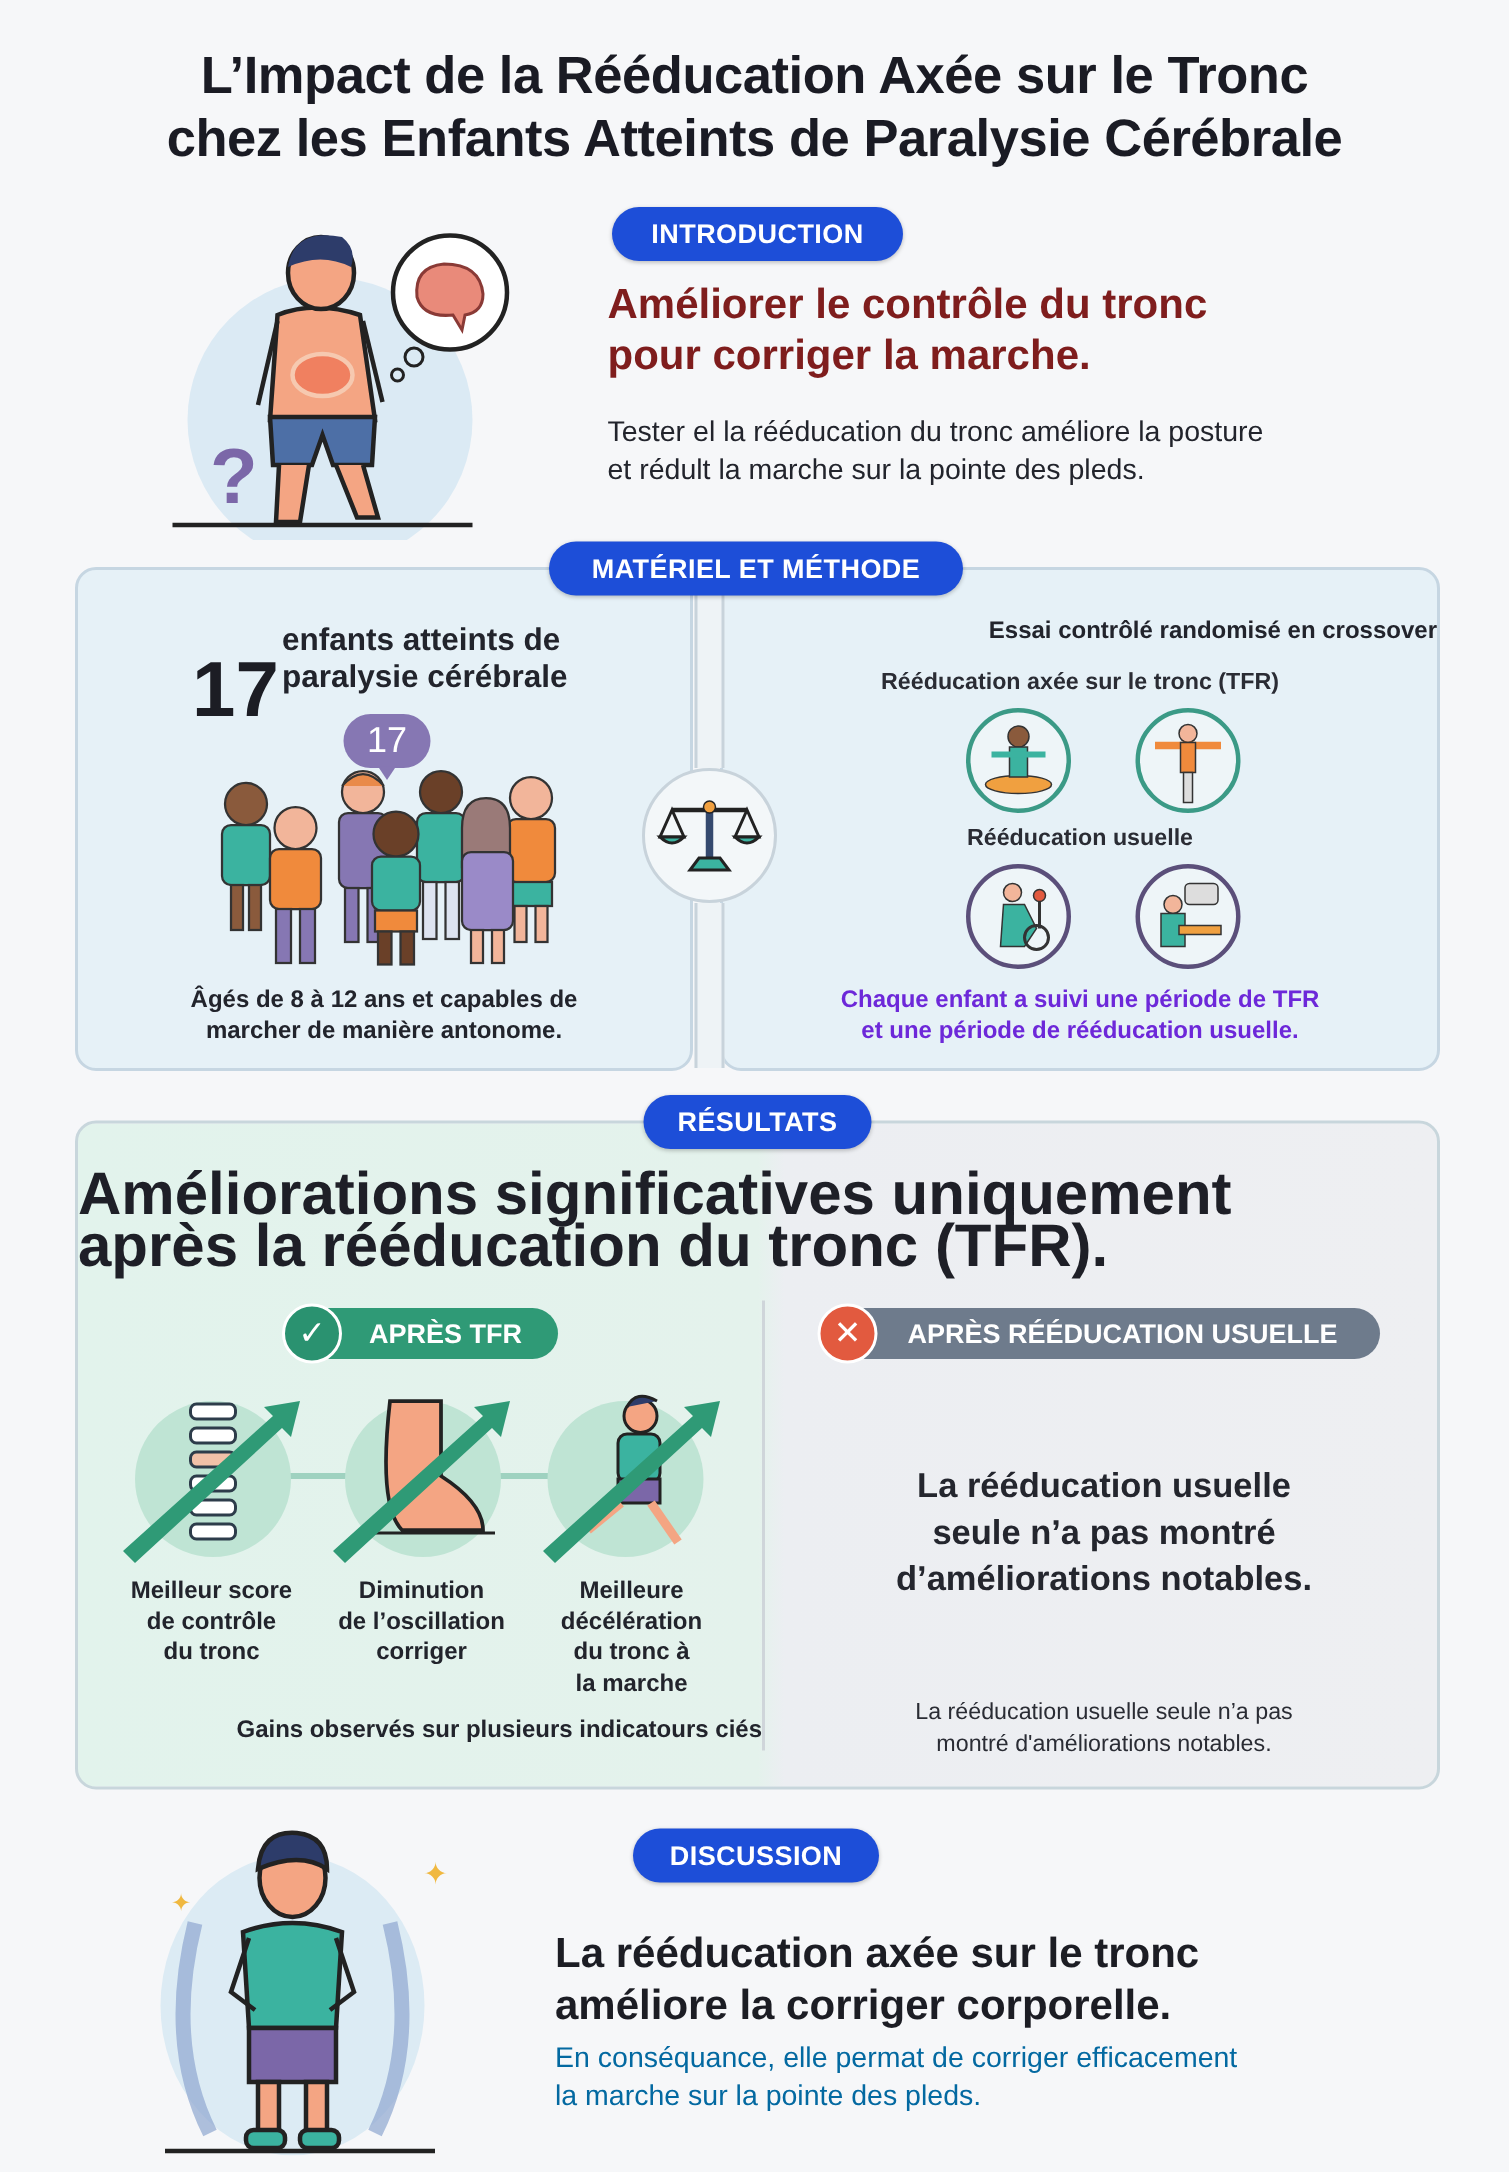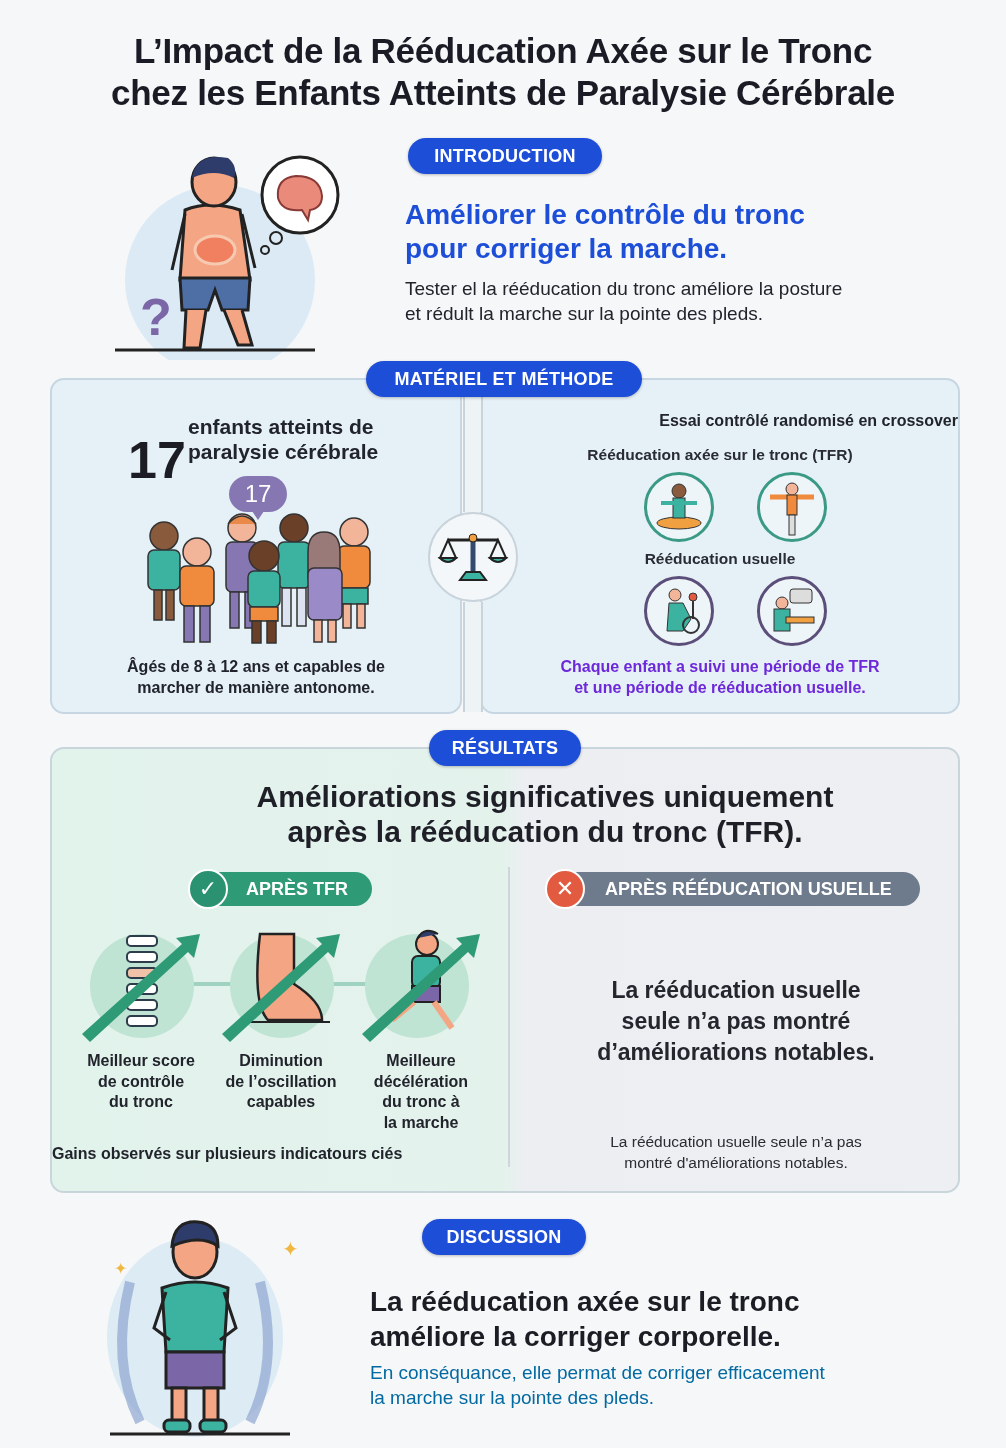--- a/index.html
+++ b/index.html
@@ -5,21 +5,21 @@
   * { box-sizing: border-box; margin: 0; padding: 0; }
   html, body { width: 1006px; height: 1448px; background: #f6f7f9; overflow: hidden; }
   body { font-family: "Liberation Sans", "DejaVu Sans", sans-serif; color: #1c1d24; position: relative; }
 
   .title { position: absolute; top: 30px; left: 0; width: 1006px; text-align: center; font-weight: 700; font-size: 35px; line-height: 42px; color: #1a1b24; letter-spacing: -0.3px; }
 
   .pill { position: absolute; background: #1d4ed8; color: #fff; font-weight: 700; font-size: 18px; border-radius: 20px; height: 36px; line-height: 36px; padding: 0 20px; text-align: center; box-shadow: 0 1px 3px rgba(0,0,0,.25); letter-spacing: .3px; }
 
   
   .intro-illu { position: absolute; left: 110px; top: 150px; width: 250px; height: 210px; }
-  .intro-h { position: absolute; left: 405px; top: 198px; font-weight: 700; font-size: 28px; line-height: 34px; color: #1d4ed8; }
+  .intro-h { position: absolute; left: 405px; top: 186px; font-weight: 700; font-size: 28px; line-height: 34px; color: #7f1d1d; }
   .intro-p { position: absolute; left: 405px; top: 276px; font-size: 19px; line-height: 25px; color: #22242c; }
 
   
   .card { position: absolute; border: 2px solid #c6d6e2; border-radius: 14px; background: #e6f1f7; }
   .m-left { left: 50px; top: 378px; width: 412px; height: 336px; }
   .m-right { left: 480px; top: 378px; width: 480px; height: 336px; }
   .big17 { position: absolute; left: 76px; top: 52px; font-size: 52px; font-weight: 700; line-height: 56px; }
   .big17-txt { position: absolute; left: 136px; top: 34px; font-size: 21px; font-weight: 700; line-height: 25px; color: #22242c; }
   .m-left-foot { position: absolute; left: 0; width: 100%; top: 276px; text-align: center; font-weight: 700; font-size: 16px; line-height: 21px; color: #22242c; }
   .badge17 { position: absolute; left: 177px; top: 96px; width: 58px; height: 36px; border-radius: 18px; background: #8677b3; color: #fff; text-align: center; line-height: 36px; font-size: 24px; }
@@ -33,30 +33,30 @@
   .circ { position: absolute; width: 70px; height: 70px; border-radius: 50%; background: #eef5f8; }
   .circ.g { border: 3px solid #3b9a86; }
   .circ.p { border: 3px solid #5b4f7a; }
 
   .scale { position: absolute; left: 428px; top: 512px; width: 90px; height: 90px; border-radius: 50%; background: #f3f7f9; border: 2px solid #c8d3db; }
   .scale-bar-t { position: absolute; left: 463px; top: 392px; width: 20px; height: 120px; background: #eef3f6; border-left: 2px solid #c8d3db; border-right: 2px solid #c8d3db; }
   .scale-bar-b { position: absolute; left: 463px; top: 602px; width: 20px; height: 110px; background: #eef3f6; border-left: 2px solid #c8d3db; border-right: 2px solid #c8d3db; }
 
   
   .res { position: absolute; left: 50px; top: 747px; width: 910px; height: 446px; border: 2px solid #c8d6dc; border-radius: 14px; background: linear-gradient(90deg, #e2f3ec 0%, #e4f2ec 50%, #eceef2 52%, #eeeff2 100%); overflow: hidden; }
-  .res-h { position: absolute; left: 0; width: 100%; top: 30px; text-align: center; font-weight: 700; font-size: 30px; line-height: 35px; color: #1e1f27; margin-left: 40px; }
+  .res-h { position: absolute; left: 0; width: 100%; top: 30px; font-weight: 700; font-size: 40px; line-height: 35px; color: #1e1f27; }
   .divider { position: absolute; left: 456px; top: 118px; width: 2px; height: 300px; background: #cfd5da; }
   .tag { position: absolute; height: 34px; border-radius: 17px; color: #fff; font-weight: 700; font-size: 18px; line-height: 34px; }
   .tag.ok { left: 138px; top: 123px; width: 182px; background: #2f9a76; padding-left: 56px; }
   .tag.no { left: 495px; top: 123px; width: 373px; background: #6e7b8c; padding-left: 58px; }
   .tag-icon { position: absolute; left: -2px; top: -3px; width: 40px; height: 40px; border-radius: 50%; border: 2px solid #fff; text-align: center; line-height: 36px; font-size: 22px; font-weight: 700; color: #fff; }
   .tag.ok .tag-icon { background: #2a9270; }
   .tag.no .tag-icon { background: #e25a3f; }
   .ind-lbl { position: absolute; top: 302px; width: 150px; text-align: center; font-weight: 700; font-size: 16px; line-height: 20.5px; color: #22242c; }
-  .gains { position: absolute; left: 0; width: 456px; top: 396px; text-align: left; font-weight: 700; font-size: 16px; color: #22242c; }
+  .gains { position: absolute; left: 0; width: 456px; top: 396px; text-align: right; font-weight: 700; font-size: 16px; color: #22242c; }
 
   .no-h { position: absolute; left: 458px; width: 452px; top: 226px; text-align: center; font-weight: 700; font-size: 23px; line-height: 31px; color: #24262e; }
   .no-p { position: absolute; left: 458px; width: 452px; top: 382px; text-align: center; font-size: 15.5px; line-height: 21px; color: #2a2c34; }
 
   
   .disc-illu { position: absolute; left: 100px; top: 1212px; width: 200px; height: 225px; }
   .disc-h { position: absolute; left: 370px; top: 1284px; font-weight: 700; font-size: 28px; line-height: 35px; color: #1c1d24; }
   .disc-p { position: absolute; left: 370px; top: 1360px; font-size: 19px; line-height: 25px; color: #0369a1; }
 </style>
 </head>
@@ -262,21 +262,21 @@
   </svg>
 
   <div class="ind-lbl" style="left:14px;">
     <div>Meilleur score</div>
     <div>de contrôle</div>
     <div>du tronc</div>
   </div>
   <div class="ind-lbl" style="left:154px;">
     <div>Diminution</div>
     <div>de l’oscillation</div>
-    <div>capables</div>
+    <div>corriger</div>
   </div>
   <div class="ind-lbl" style="left:294px;">
     <div>Meilleure</div>
     <div>décélération</div>
     <div>du tronc à</div>
     <div>la marche</div>
   </div>
   <div class="gains">Gains observés sur plusieurs indicatours ciés</div>
 
   <div class="no-h">

